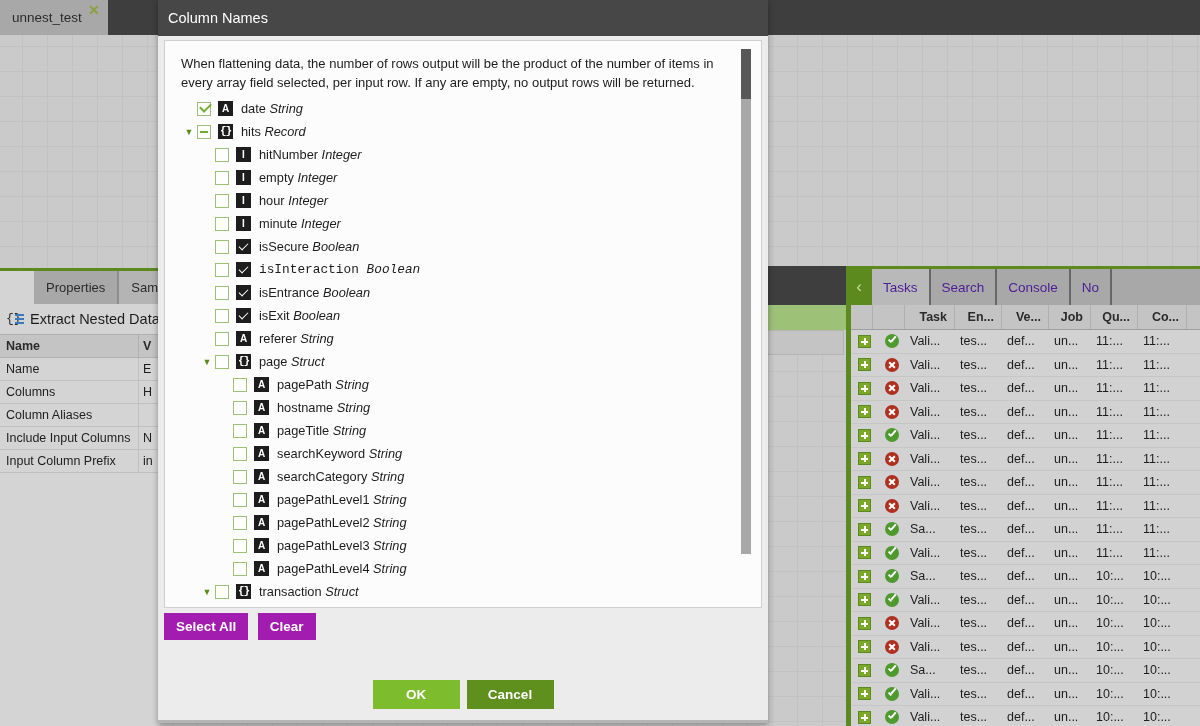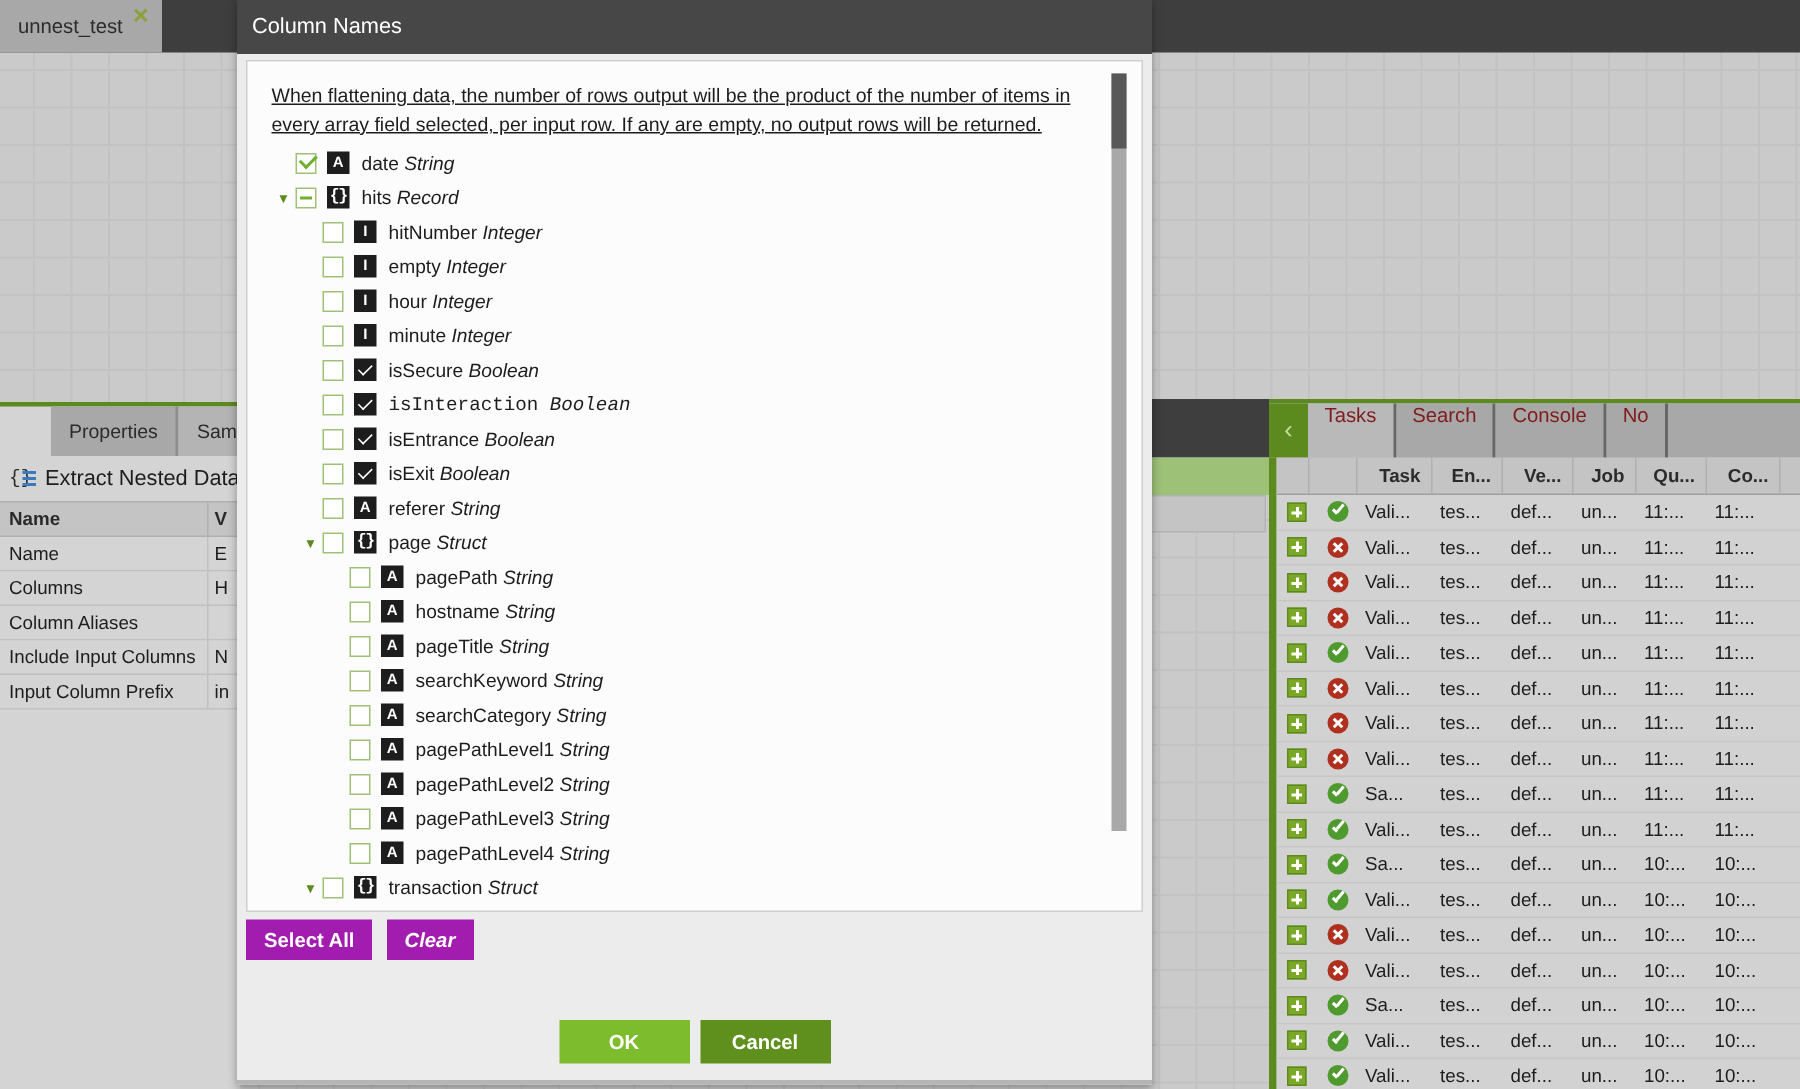--- a/index.html
+++ b/index.html
@@ -102,22 +102,22 @@
     background: #d0d0d0; z-index: 6;
     border-top: 3px solid #5d8a1f;
   }
   #rp-tabs { display: flex; height: 36px; background: #a8a8a8; }
   #rp-collapse {
     width: 26px; height: 36px; background: #5d8a1f;
     display: flex; align-items: center; justify-content: center;
     color: #c8dca0; font-size: 17px; flex: none;
   }
   .rtab {
-    height: 36px; display: flex; justify-content: center;
-    padding: 0 11px; font-size: 13.5px; color: #7f1d1d;
+    height: 36px; display: flex; align-items: center; justify-content: center;
+    padding: 0 11px; font-size: 13.5px; color: #4c1d95;
     background: #a8a8a8; border-right: 2px solid #676767;
     white-space: nowrap; flex: none;
   }
   .rtab.active { background: #b9b9b9; }
 
   #rp-body { position: absolute; left: 0; top: 36px; width: 354px; height: 424px; display: flex; }
   #rp-leftstripe { width: 5px; background: #5d8a1f; flex: none; }
   #rp-table { flex: 1; overflow: hidden; }
 
   #tbl-head { display: flex; height: 25px; background: #c4c4c4;
@@ -186,21 +186,21 @@
     height: 36px; background: #474747; color: #fff;
     display: flex; align-items: center; padding-left: 10px;
     font-size: 14.5px;
   }
   #dlg-inner {
     position: absolute; left: 6px; top: 40px; width: 598px; height: 568px;
     background: #fcfcfc; border: 1px solid #cfcfcf;
   }
   #dlg-desc {
     padding: 14px 16px 8px 16px; font-size: 13px; color: #1d1d1d;
-    line-height: 1.45; width: 570px; text-decoration: underline;
+    line-height: 1.45; width: 570px;
   }
   #tree {
     position: absolute; left: 0; top: 56px; width: 580px; height: 508px;
     overflow: hidden;
   }
   .tnode {
     display: flex; align-items: center; height: 23px; font-size: 12.8px;
     color: #1d1d1d; white-space: nowrap;
   }
   .twist {
@@ -737,20 +737,20 @@
           <span class="tlabel"><span>transaction</span> <em>Struct</em></span>
         </div>
       </div>
     <div id="tree-scroll">
       <div class="thumb"></div>
     </div>
   </div>
 
   <div id="dlg-actions">
     <button class="gbtn">Select All</button>
-    <button class="gbtn" style="margin-left:5px;font-style:italic;">Clear</button>
+    <button class="gbtn" style="margin-left:5px;">Clear</button>
   </div>
 
   <div id="dlg-footer">
     <button class="gbtn light">OK</button>
     <button class="gbtn dark">Cancel</button>
   </div>
 </div>
 
 </body></html>

